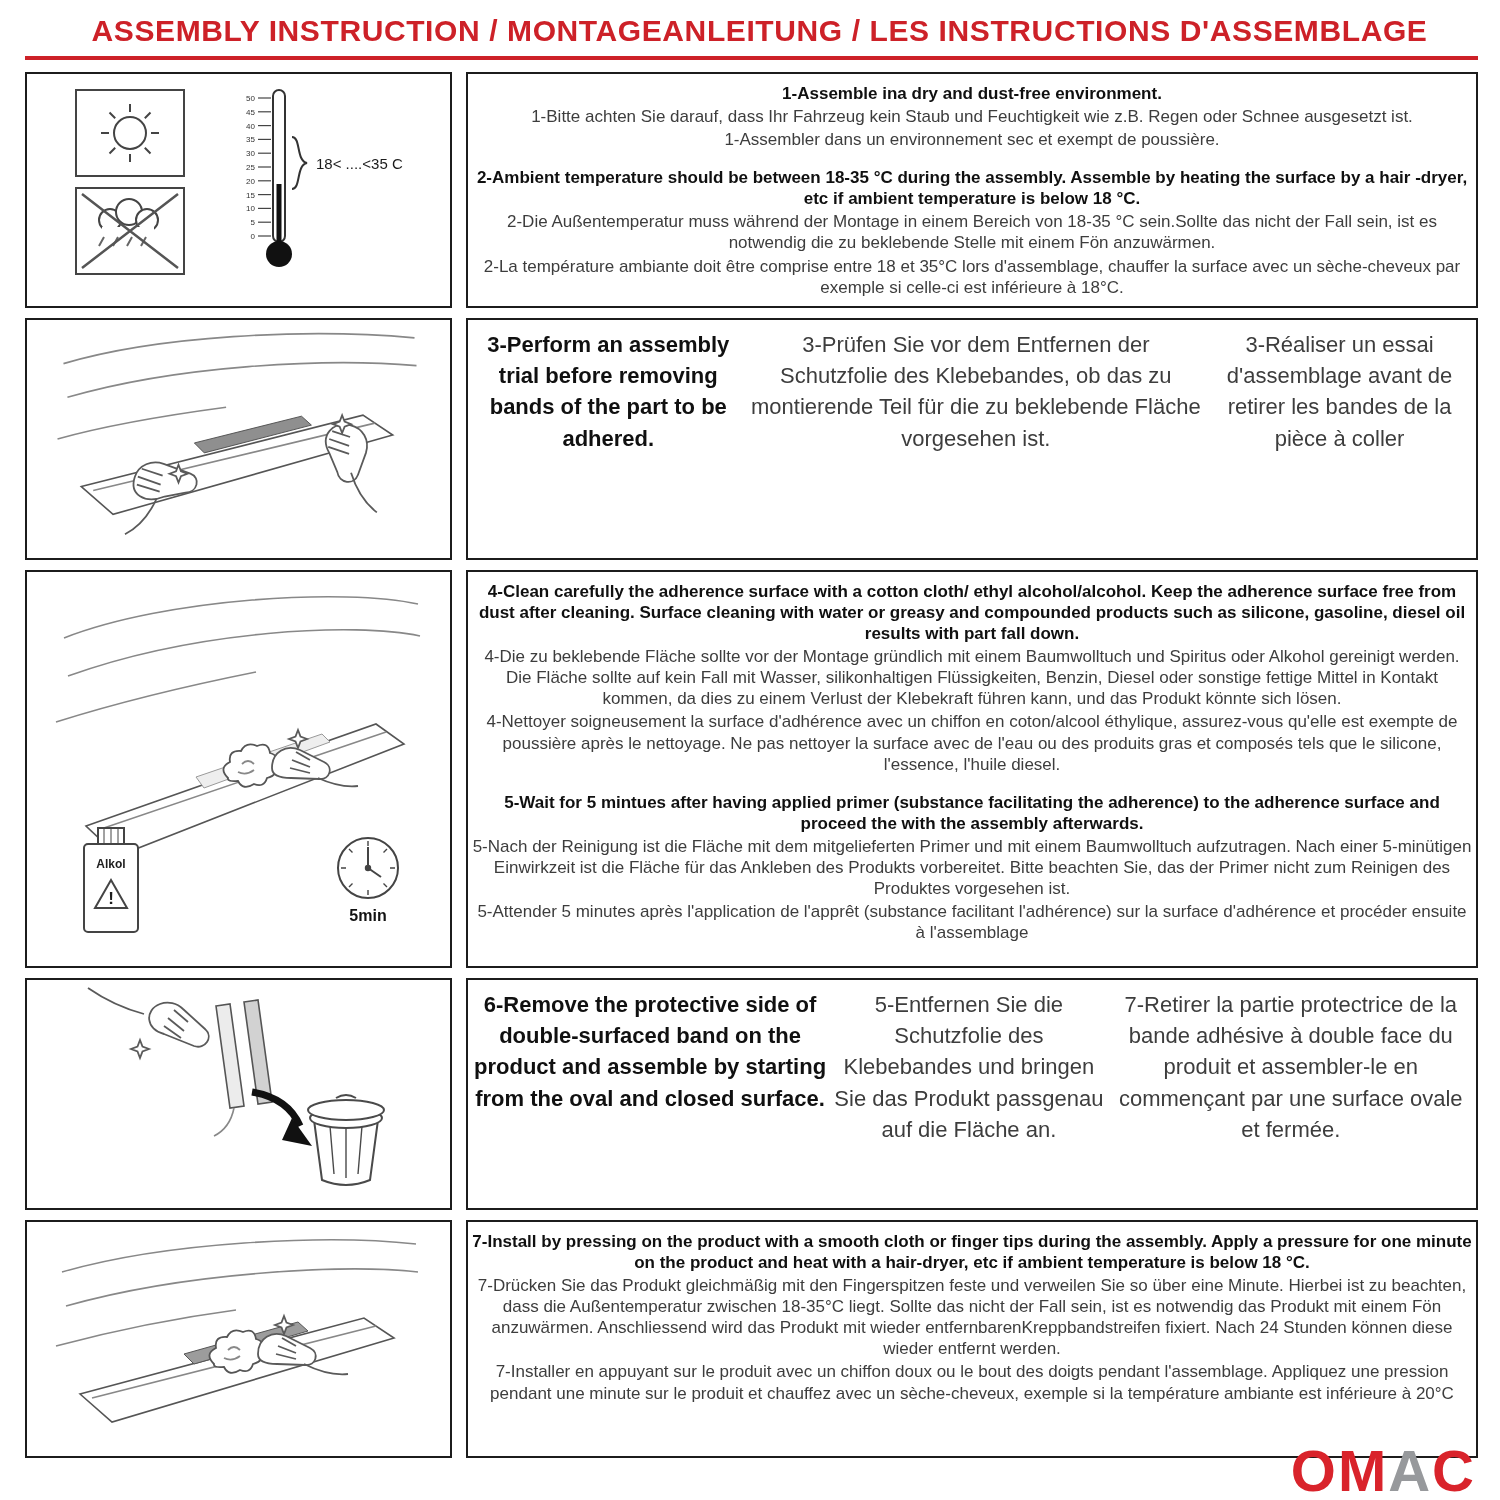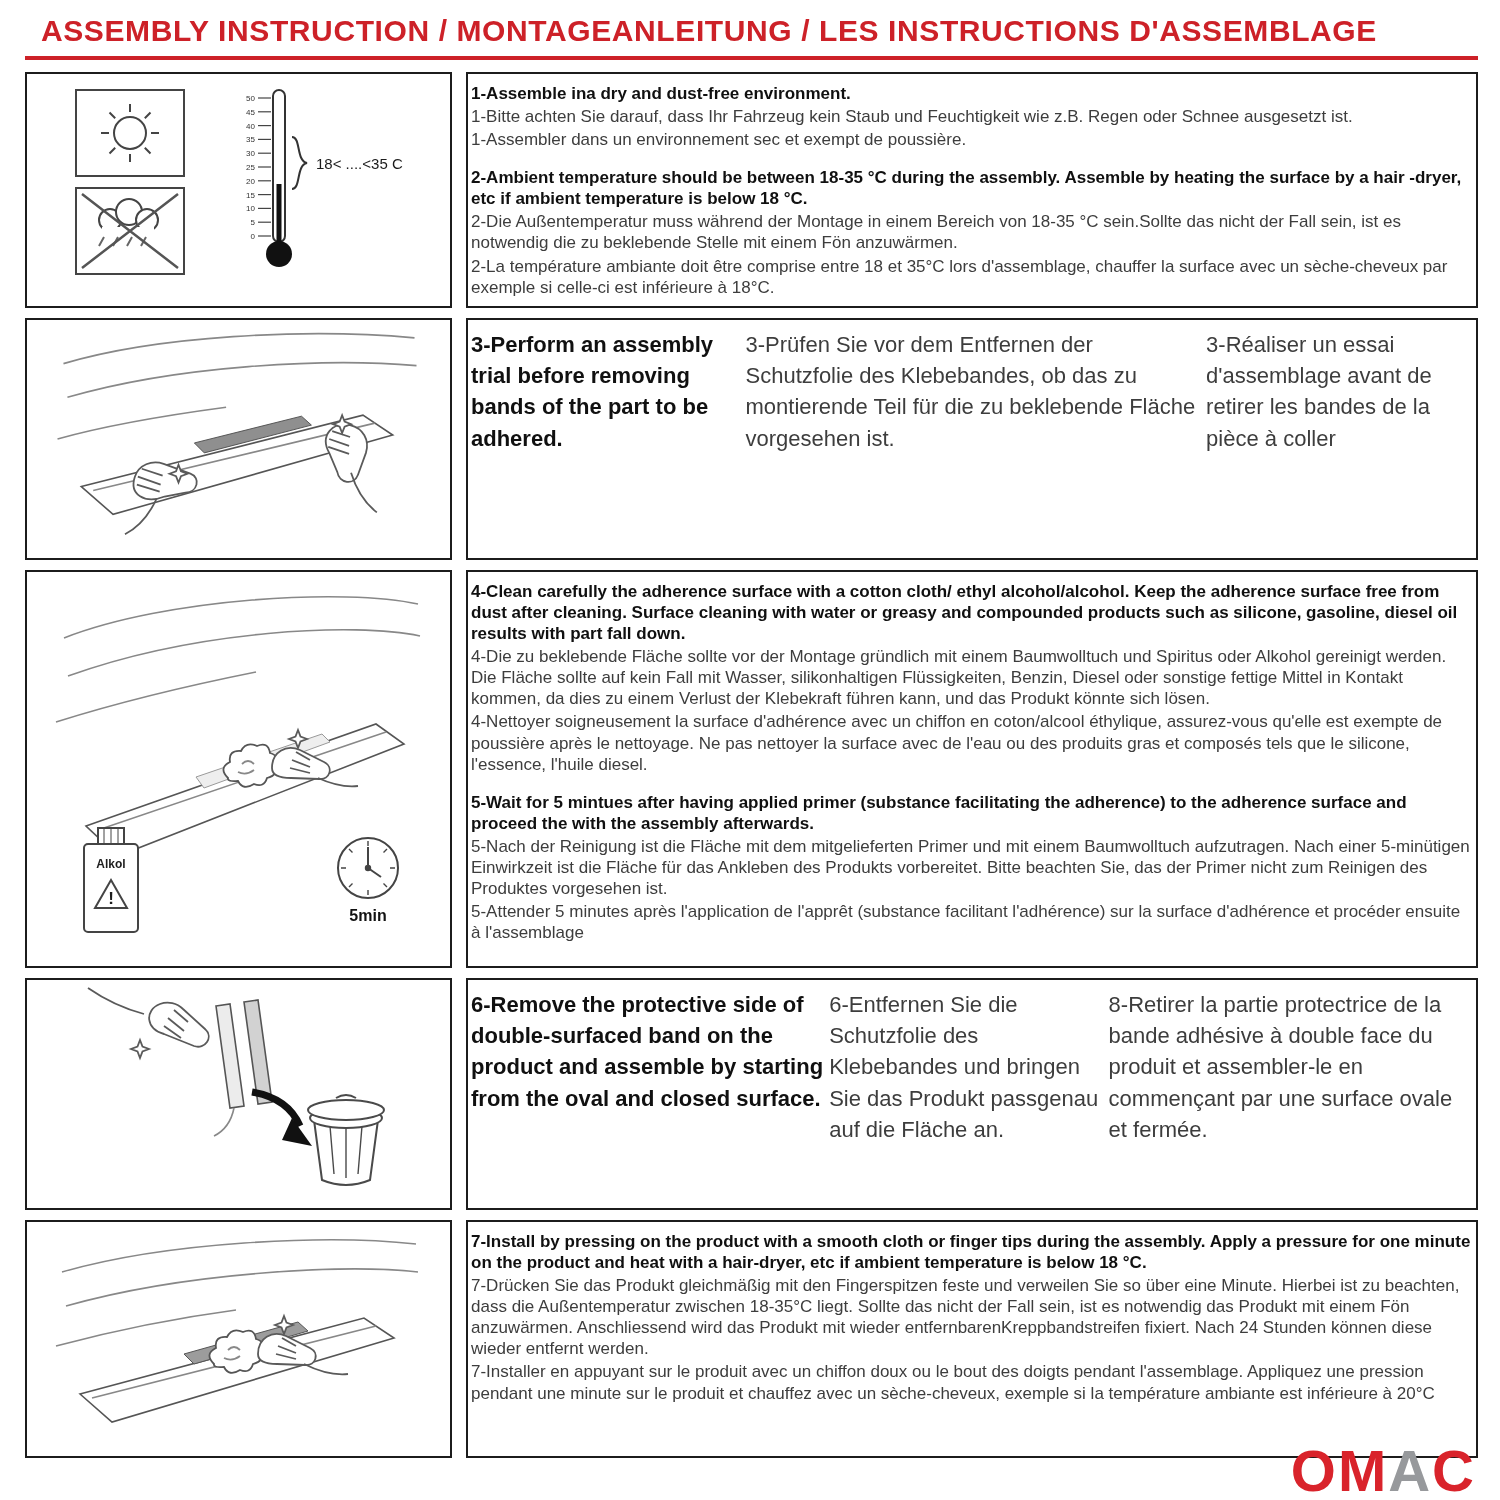--- a/index.html
+++ b/index.html
@@ -1,18 +1,18 @@
 <!DOCTYPE html>
 <html><head>
 <meta charset="utf-8">
 <style>
   * { margin:0; padding:0; box-sizing:border-box; }
   html,body { background:#ffffff; }
   body { width:1500px; height:1500px; font-family:"Liberation Sans", sans-serif; color:#222; }
-  .page { width:1500px; height:1500px; padding:10px 22px 0 25px; position:relative; overflow:hidden; background:#fff; }
+  .page { width:1500px; height:1500px; padding:10px 22px 0 25px; position:relative; overflow:hidden; background:#fff;text-align:center; }
 
   .title { color:#cd2128; font-size:30px; font-weight:bold; letter-spacing:0.6px; padding:4px 0 8px 16px; white-space:nowrap; }
   .title-rule { border-bottom:4px solid #cd2128; margin:0 0 12px 0; }
 
   .row { display:flex; gap:14px; margin-bottom:10px; }
   .illus { width:427px; flex:none; border:2px solid #1c1c1c; background:#fff; overflow:hidden; }
   .illus svg { display:block; width:100%; height:100%; }
   .textbox { flex:1; border:2px solid #1c1c1c; padding:9px 3px; background:#fff; overflow:hidden; }
 
   .row1 { height:236px; }
@@ -213,22 +213,22 @@
           <path d="M268,140 l8,60 q24,10 48,0 l8,-60" fill="#fff"></path>
           <path d="M284,146 l4,48 M300,148 l0,50 M316,146 l-4,48" stroke-width="1.4"></path>
           <ellipse cx="300" cy="138" rx="36" ry="10" fill="#fff"></ellipse>
           <ellipse cx="300" cy="130" rx="38" ry="10" fill="#fff"></ellipse>
           <path d="M290,118 q10,-6 20,0"></path>
         </g>
       </svg>
     </div>
     <div class="textbox size-l">
       <p class="b">6-Remove the protective side of double-surfaced band on the product and assemble by starting from the oval and closed surface.</p>
-      <p>6-Entfernen Sie die Schutzfolie des Klebebandes und bringen Sie das Produkt passgenau auf die Fläche an.</p>
-      <p>8-Retirer la partie protectrice de la bande adhésive à double face du produit et assembler-le en commençant par une surface ovale et fermée.</p>
+      <p>5-Entfernen Sie die Schutzfolie des Klebebandes und bringen Sie das Produkt passgenau auf die Fläche an.</p>
+      <p>7-Retirer la partie protectrice de la bande adhésive à double face du produit et assembler-le en commençant par une surface ovale et fermée.</p>
     </div>
   </div>
 
   <div class="row row5">
     <div class="illus">
       <svg viewBox="0 0 385 234">
         <g stroke="#888" fill="none" stroke-width="1.6">
           <path d="M16,50 C120,20 280,12 370,22"></path>
           <path d="M20,84 C140,50 300,42 372,50"></path>
           <path d="M10,124 C70,108 130,96 190,88"></path>

